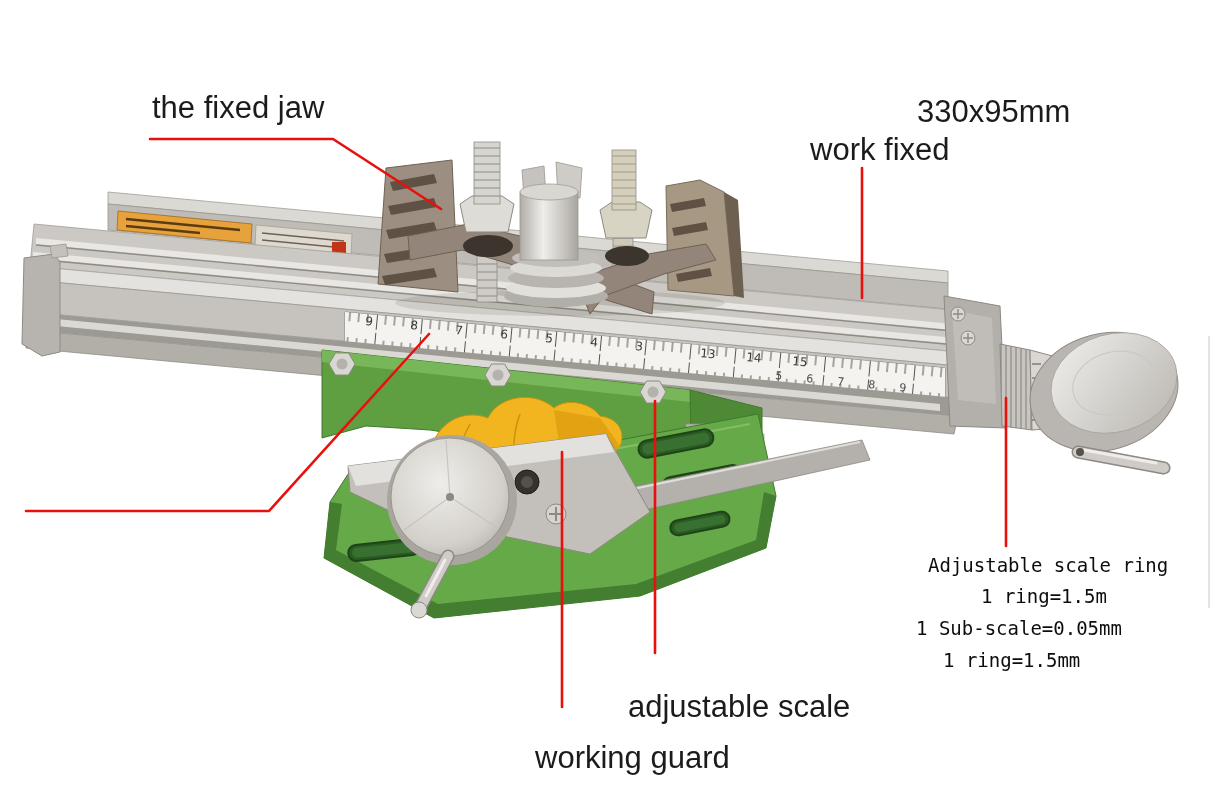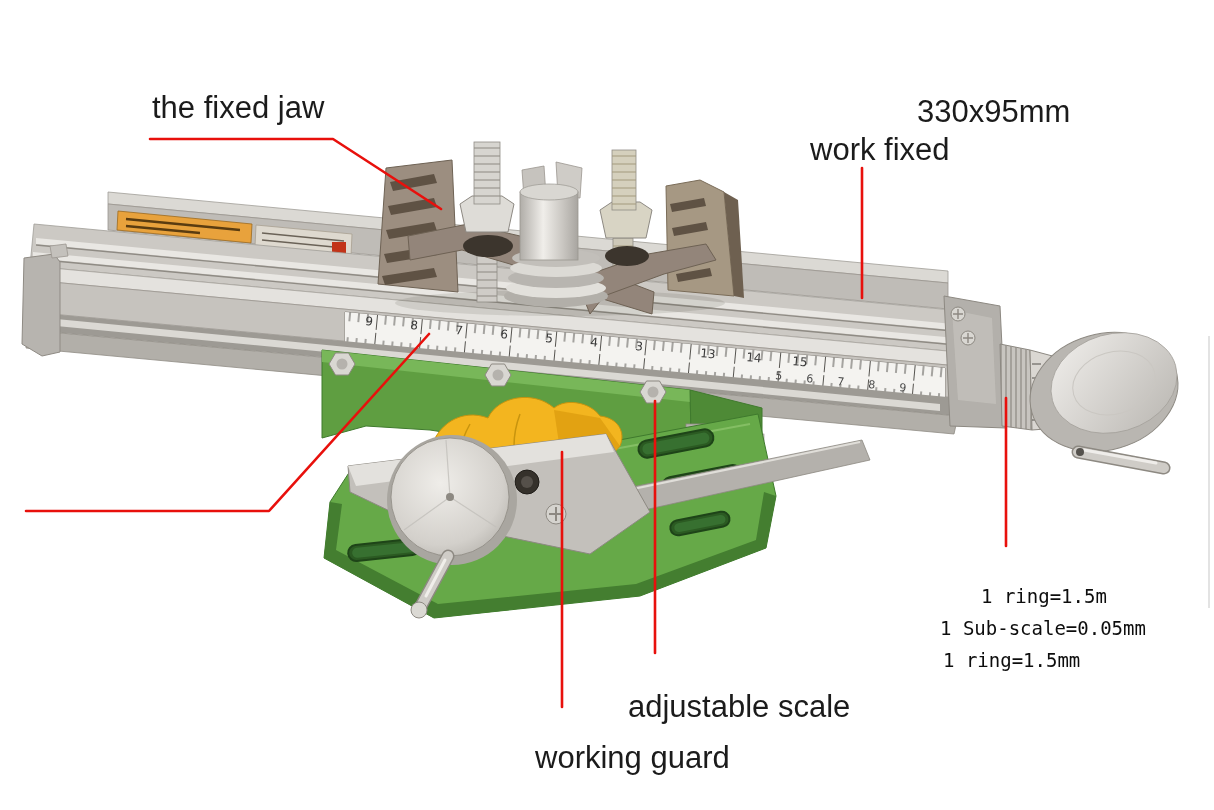--- a/index.html
+++ b/index.html
@@ -255,17 +255,18 @@
       <polyline stroke="#e8100c" points="562,452 562,707"></polyline>
     </g>
   </svg>
 
   <div class="lbl lbl-sans" style="left:152px;top:92px;">the fixed jaw</div>
   <div class="lbl lbl-sans" style="left:917px;top:96px;">330x95mm</div>
   <div class="lbl lbl-sans" style="left:810px;top:134px;">work fixed</div>
   <div class="lbl lbl-sans" style="left:628px;top:691px;">adjustable scale</div>
   <div class="lbl lbl-sans" style="left:535px;top:742px;">working guard</div>
 
+  <div class="lbl lbl-mono" style="left:928px;top:556px;">Adjustable scale ring</div>
   <div class="lbl lbl-mono" style="left:950px;top:587px;margin-left:31px;">1 ring=1.5m</div>
-  <div class="lbl lbl-mono" style="left:916px;top:619px;margin-left:24px;">1 Sub-scale=0.05mm</div>
+  <div class="lbl lbl-mono" style="left:916px;top:619px;">1 Sub-scale=0.05mm</div>
   <div class="lbl lbl-mono" style="left:943px;top:651px;">1 ring=1.5mm</div>
 
 </div>
 
 </body></html>

